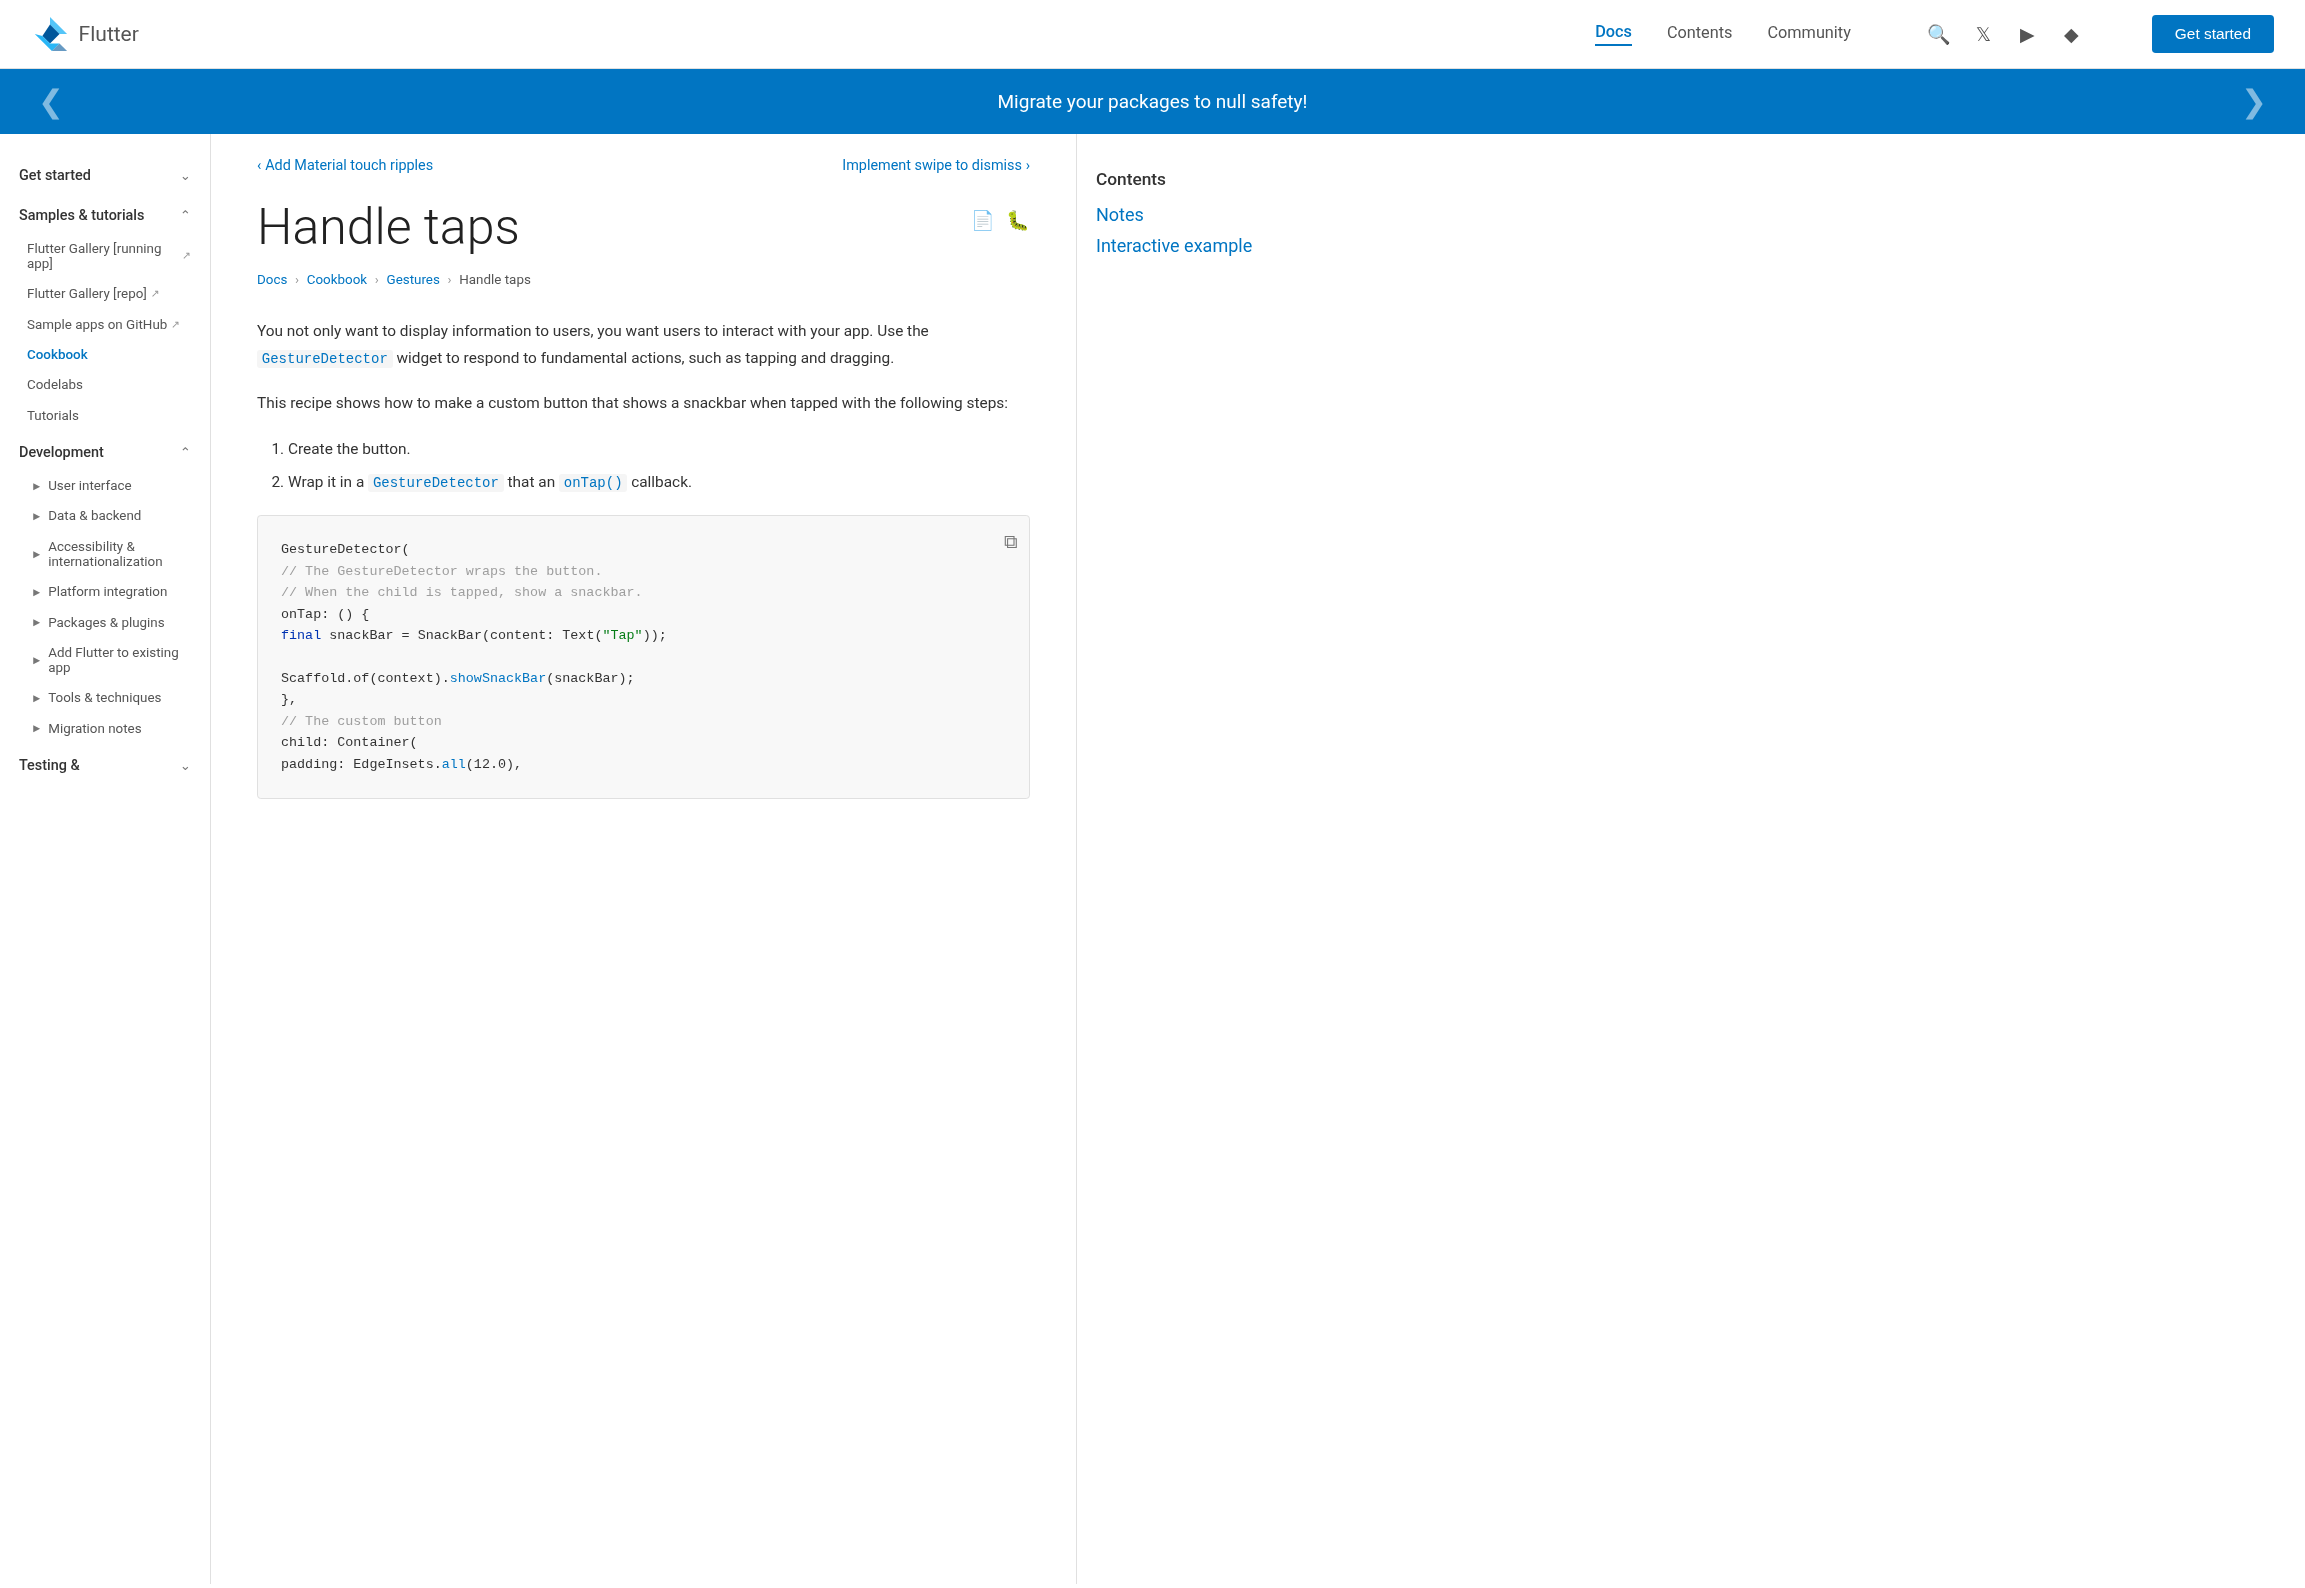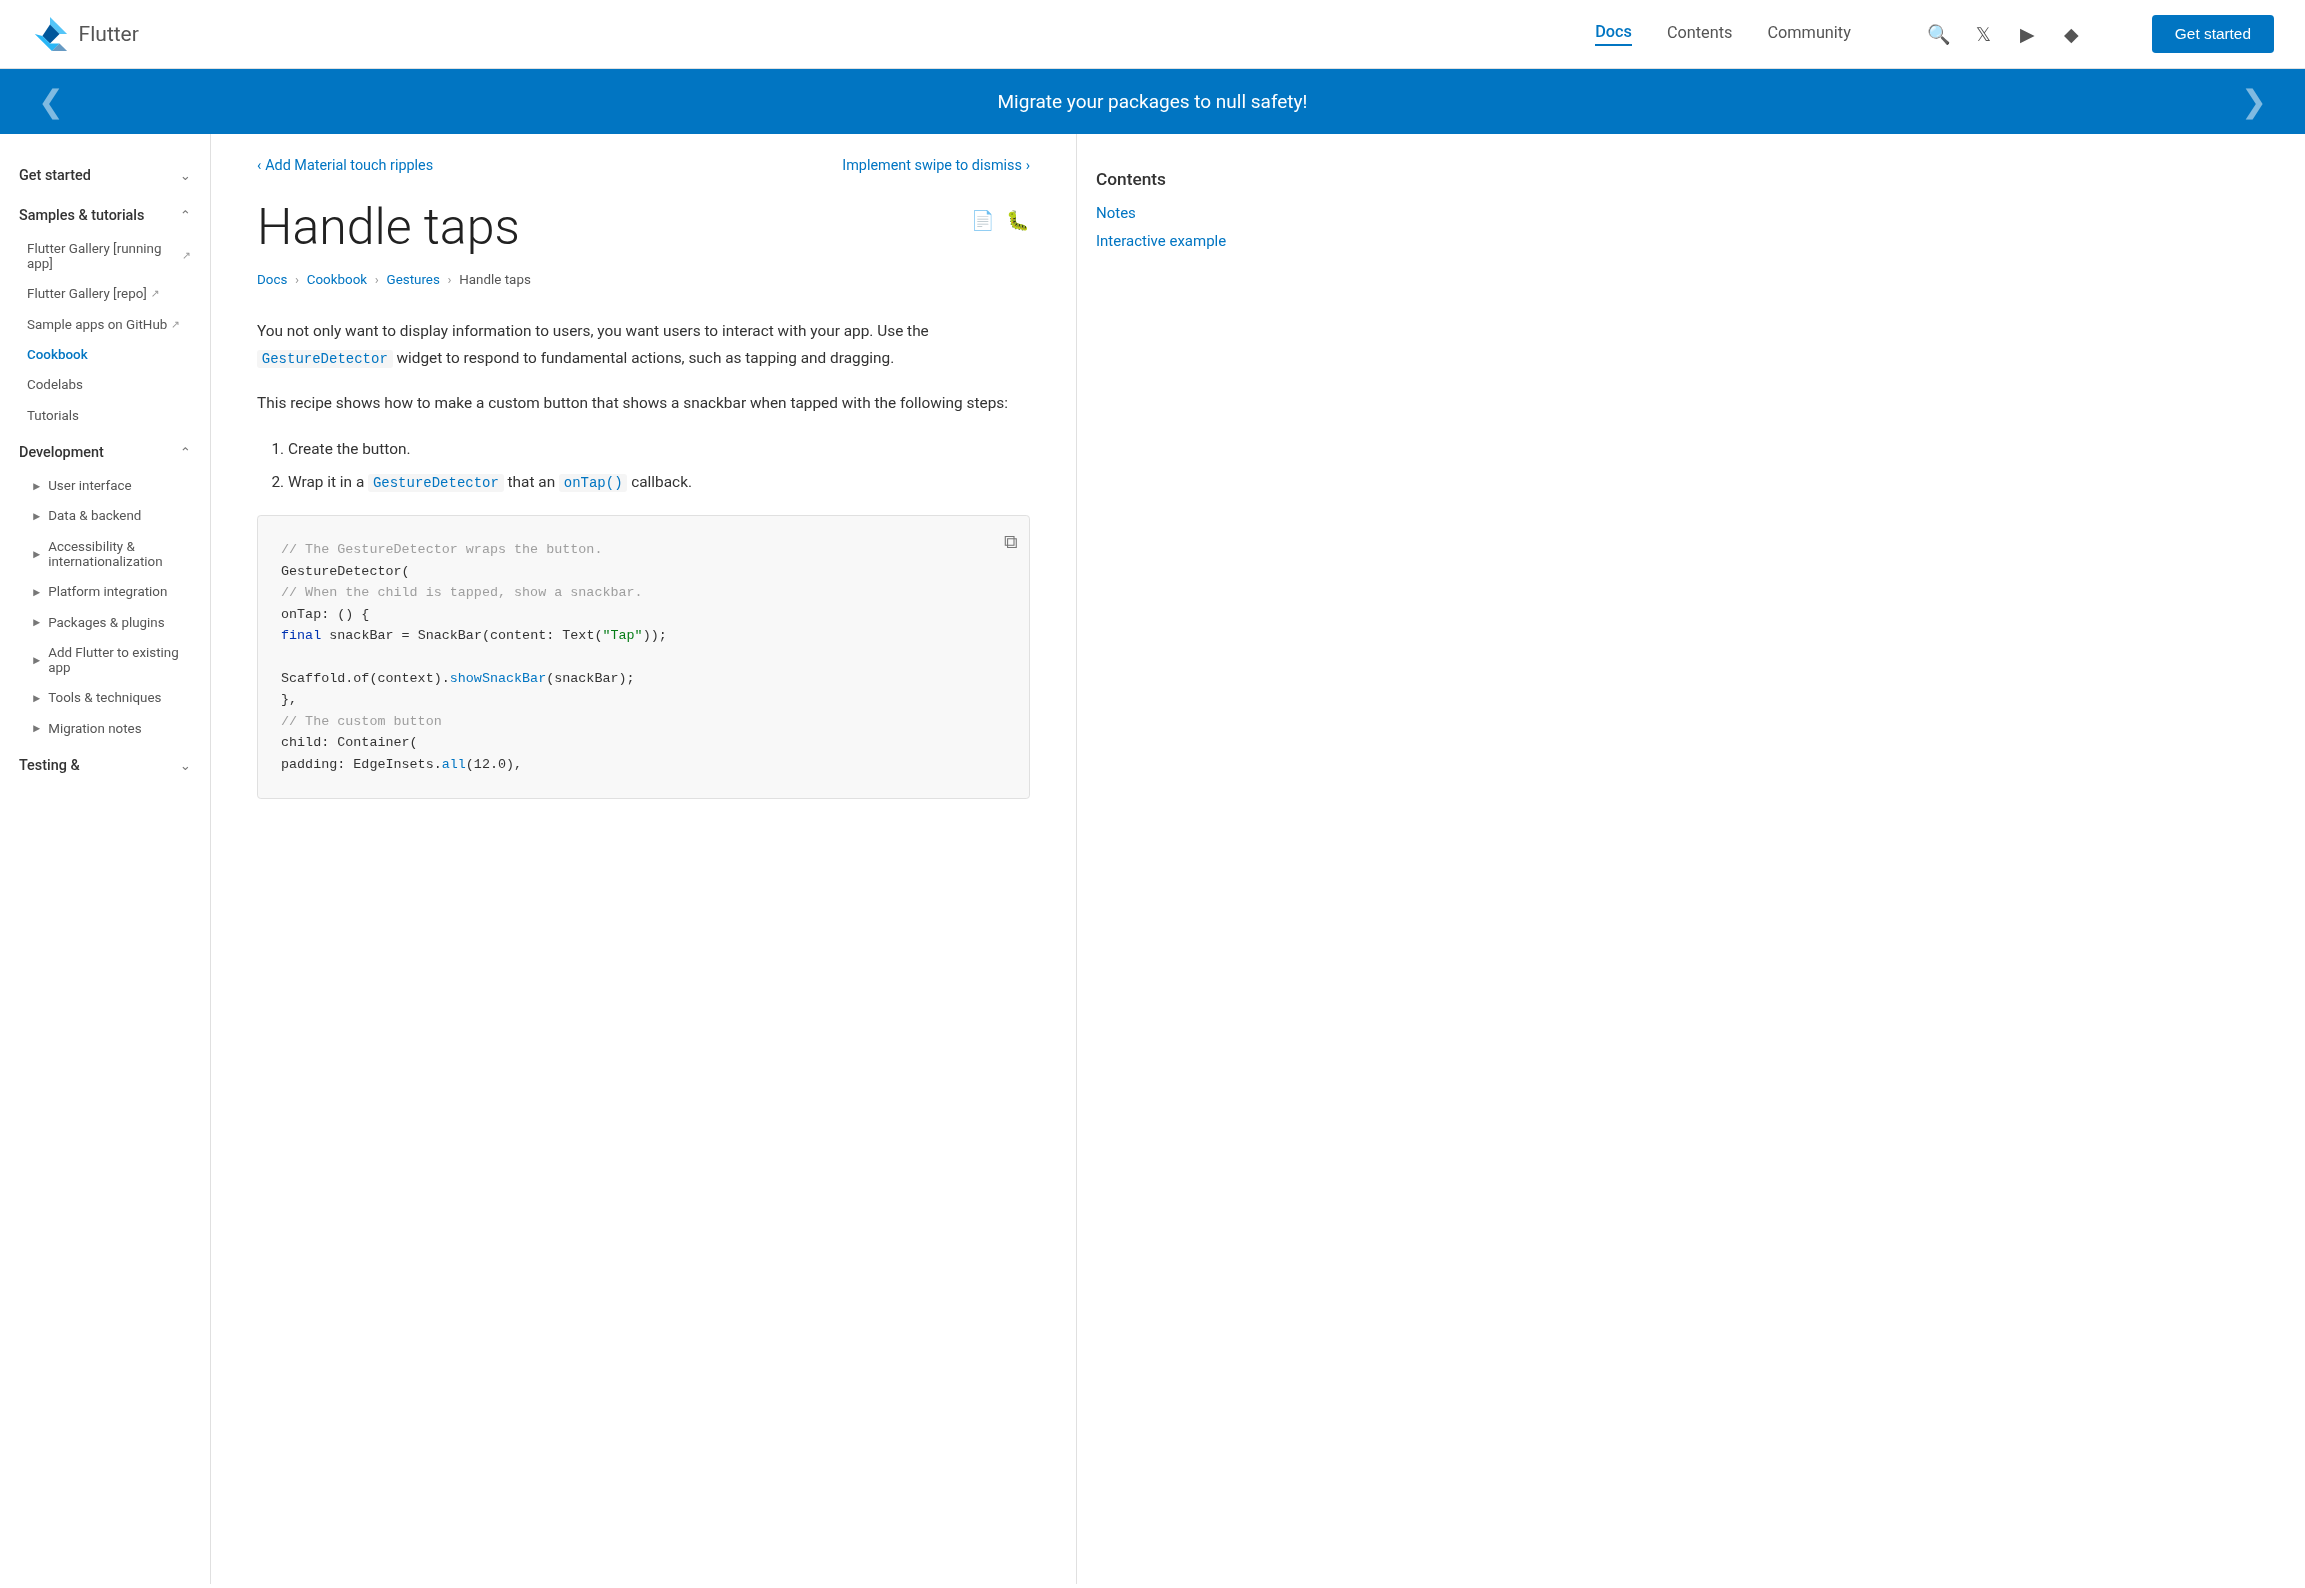--- a/index.html
+++ b/index.html
@@ -296,21 +296,21 @@
     .contents-title {
       font-size: 17.3px;
       font-weight: 500;
       color: #333;
       margin-bottom: 15.4px;
     }
     .contents-link {
       display: block;
       color: #0175C2;
       text-decoration: none;
-      font-size: 15px;
+      font-size: 18px;
       margin-bottom: 9.6px;
     }
   </style>
 </head>
 <body>
 
 <header class="header">
   <a class="logo-area" href="#">
     <svg class="logo-icon" viewBox="0 0 40 40" xmlns="http://www.w3.org/2000/svg">
       <polygon points="20,2 38,20 30,20 20,10" fill="#54C5F8"></polygon>
@@ -473,22 +473,22 @@
       <ol>
         <li>Create the button.</li>
         <li>
           Wrap it in a <a href="#" class="code-inline text-link">GestureDetector</a>
           that an <a href="#" class="code-inline text-link">onTap()</a> callback.
         </li>
       </ol>
 
       <div class="code-block">
         <span class="copy-btn">⧉</span>
+        <div><span class="code-class">GestureDetector(</span></div>
         <div><span class="code-comment">// The GestureDetector wraps the button.</span></div>
-        <div><span class="code-class">GestureDetector(</span></div>
         <div><span class="code-comment">  // When the child is tapped, show a snackbar.</span></div>
         <div><span class="code-class">  onTap: () {</span></div>
         <div>
           <span class="code-keyword">    final</span>
           <span class="code-class"> snackBar = SnackBar(content: Text(</span><span class="code-string">"Tap"</span><span class="code-class">));</span>
         </div>
         <div>&nbsp;</div>
         <div>
           <span class="code-class">    Scaffold.of(context).</span><span class="code-method">showSnackBar</span><span class="code-class">(snackBar);</span>
         </div>

